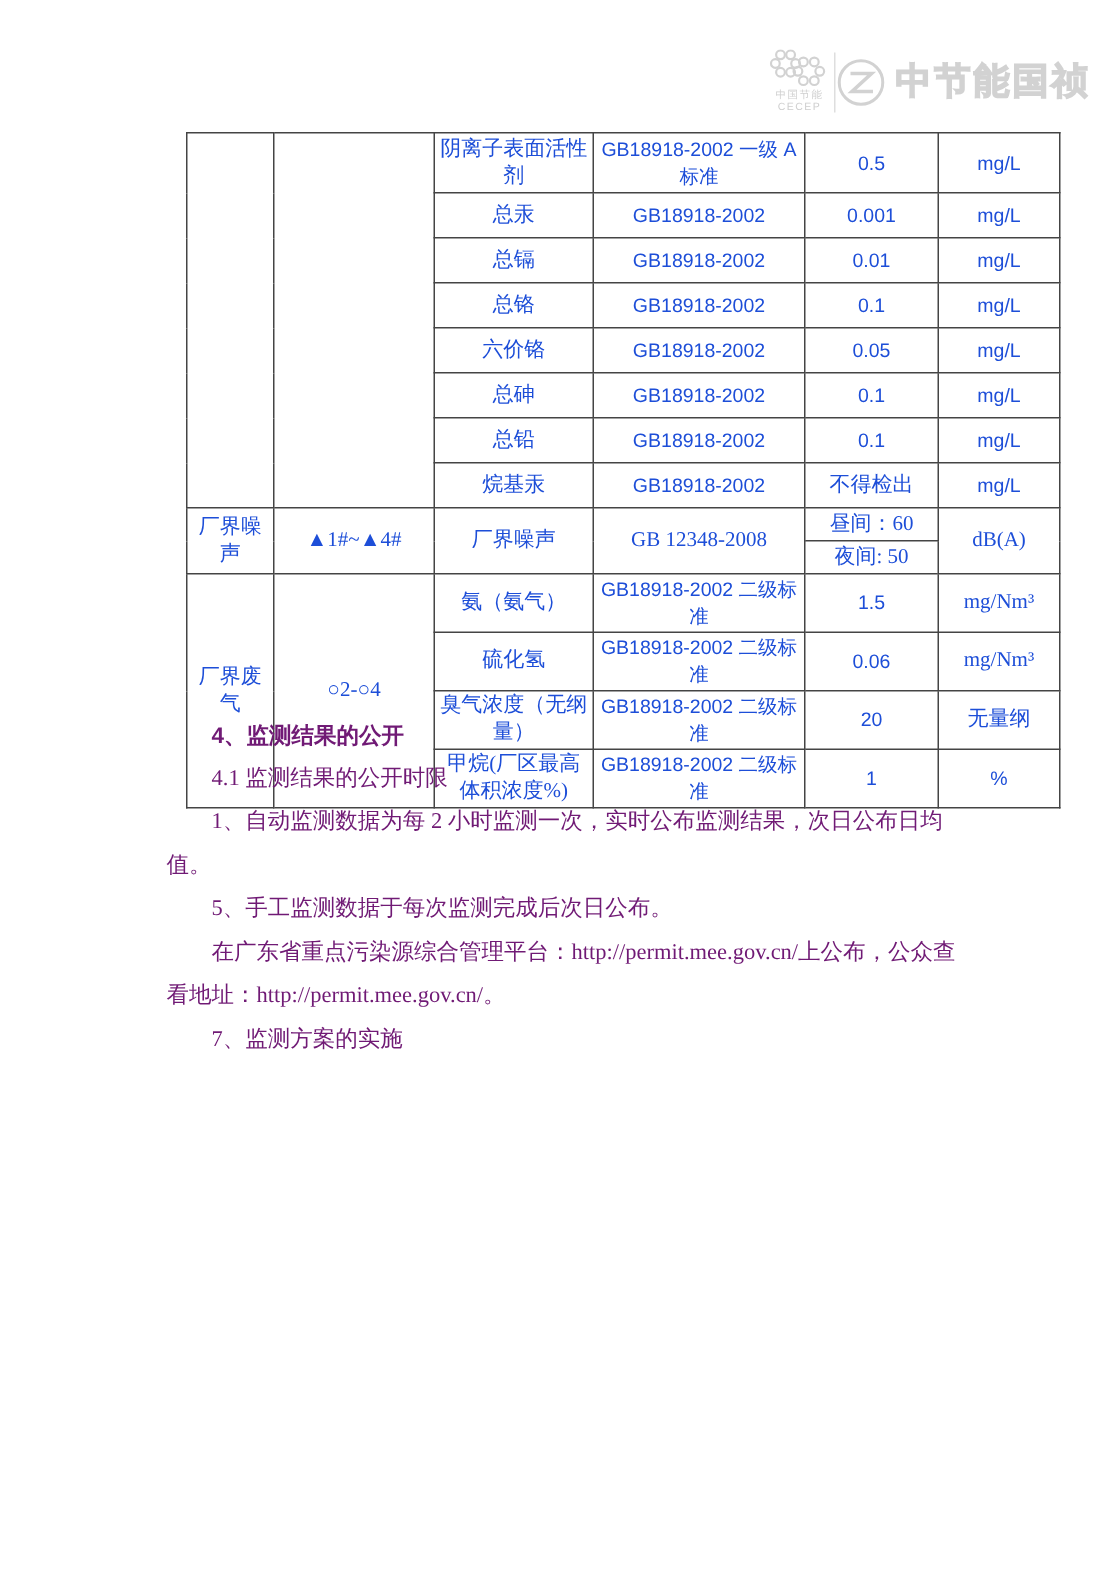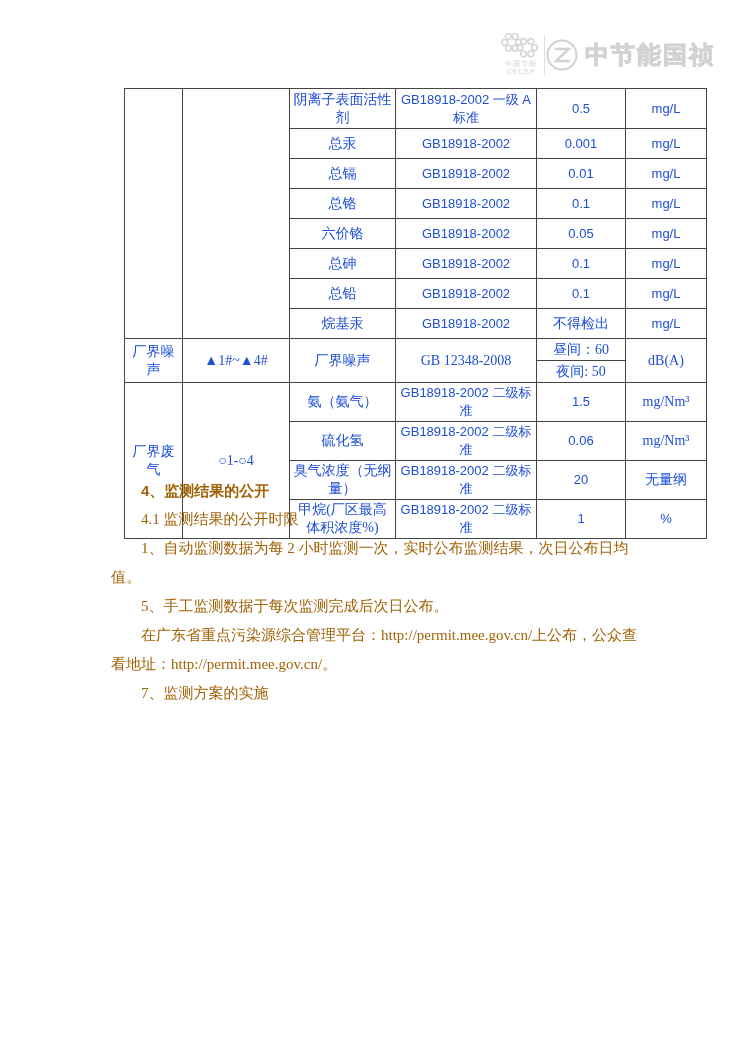--- a/index.html
+++ b/index.html
@@ -8,21 +8,21 @@
     position:relative;
     width:743px; height:1050px;
     background:#ffffff;
     font-family:"Liberation Serif","DejaVu Serif",serif;
     color:#1c1c1c;
     overflow:hidden;
   }
 
   
   .logos {
-    position:absolute; top:33px; right:28px;
+    position:absolute; top:33px; right:16px;
     display:flex; align-items:center; 
     color:#d6d6d6;
     justify-content:space-between;
   }
   .cecep-block { display:flex; flex-direction:column; align-items:center; width:46px; }
   .cecep-block svg { display:block; }
   .cecep-txt { font-size:7px; line-height:8px; color:#cfcfcf; text-align:center;
                font-family:"Liberation Sans","DejaVu Sans",sans-serif; letter-spacing:1px; }
   .logo-divider { width:1px; height:40px; background:#dedede; }
   .guozhen-block { display:flex; align-items:center; gap:6px; }
@@ -53,21 +53,21 @@
   table.mon .sans { font-family:"Liberation Sans","DejaVu Sans",sans-serif; font-size:13px; }
   tr.r-two  { height:40px; }
   tr.r-one  { height:30px; }
   tr.r-noise{ height:22px; }
   tr.r-gas  { height:38px; }
 
   
   .doc-text {
     position:absolute; left:111px; top:476px; width:534px;
     font-size:15px; line-height:29px;
-    color:#a16207;
+    color:#701a75;
   }
   .doc-text p { text-indent:2em; margin:0; }
   .doc-text p.h4 {
     font-weight:700;
     font-family:"Liberation Sans","DejaVu Sans",sans-serif;
     font-size:15px;
   }
   .doc-text p.last { margin-top:8px; }
 </style>
 </head>
@@ -174,21 +174,21 @@
         <td rowspan="2">GB 12348-2008</td>
         <td>昼间：60</td>
         <td rowspan="2">dB(A)</td>
       </tr>
       <tr class="r-noise">
         <td>夜间: 50</td>
       </tr>
 
       <tr class="r-gas">
         <td rowspan="4">厂界废气</td>
-        <td rowspan="4">○1-○4</td>
+        <td rowspan="4">○2-○4</td>
         <td>氨（氨气）</td>
         <td class="sans">GB18918-2002 二级标准</td>
         <td class="sans">1.5</td>
         <td>mg/Nm³</td>
       </tr>
       <tr class="r-gas">
         <td>硫化氢</td>
         <td class="sans">GB18918-2002 二级标准</td>
         <td class="sans">0.06</td>
         <td>mg/Nm³</td>

